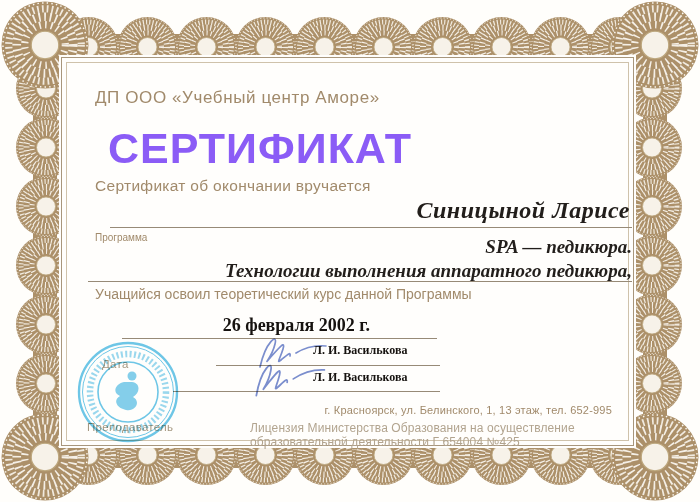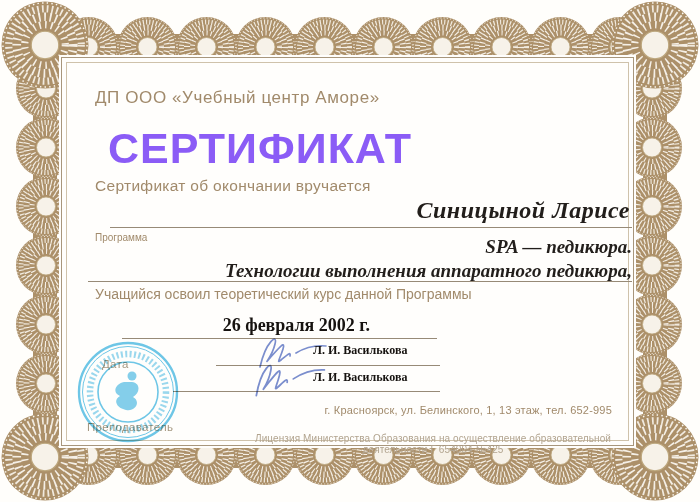--- a/index.html
+++ b/index.html
@@ -38,21 +38,21 @@
   .completion{left:95px;top:286px;font-size:14px;}
   .date-label{left:102px;top:325px;margin-top:33px;}
   .date-value{
     left:150px;top:315px;width:220px;text-align:right;
     font-family:"Liberation Serif",serif;font-weight:bold;font-size:18px;color:#16120f;
   }
   .sig-name{
     font-family:"Liberation Serif",serif;font-weight:bold;font-size:12px;color:#16120f;
   }
   .address{left:280px;top:404px;width:332px;text-align:right;font-size:11px;letter-spacing:.2px;}
-  .license{left:250px;top:421px;width:366px;text-align:center;font-size:10px;color:#b2a48f;letter-spacing:.1px;margin-top:12px;}
+  .license{left:250px;top:421px;width:366px;text-align:left;font-size:12px;color:#b2a48f;letter-spacing:.1px;}
   .stamp{position:absolute;left:68px;top:332px;z-index:3;mix-blend-mode:multiply;opacity:.85;}
   .signature{position:absolute;z-index:3;mix-blend-mode:multiply;}
 </style>
 </head>
 <body>
 
 <div class="page">
 
   <svg class="lace" width="700" height="502" viewBox="0 0 700 502" aria-hidden="true">
     <defs>

